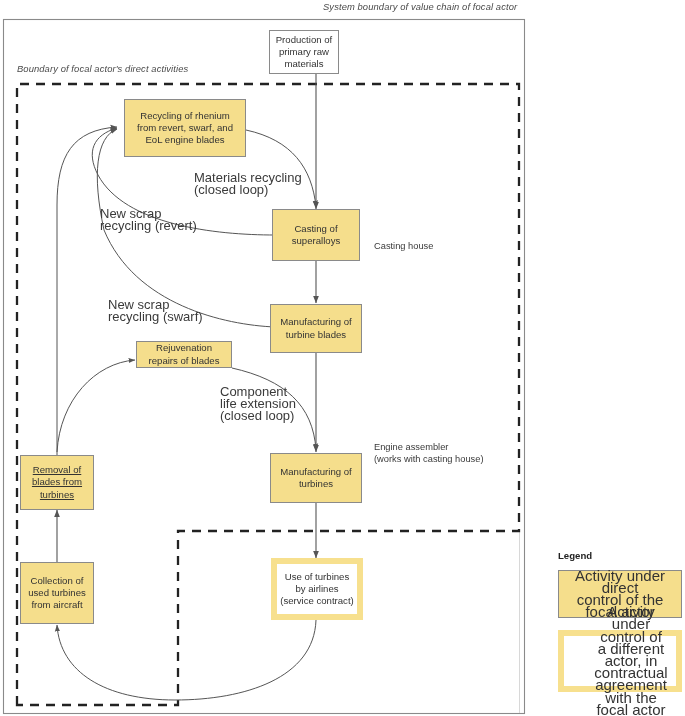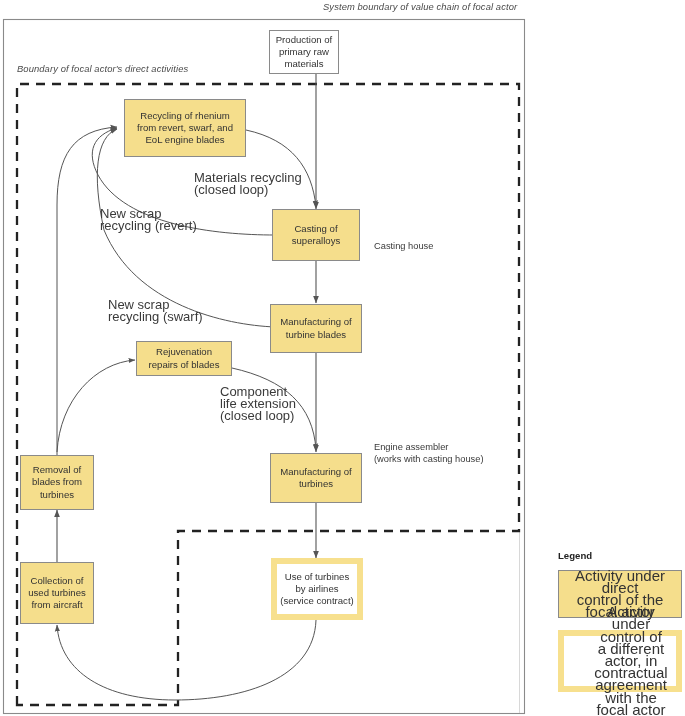--- a/index.html
+++ b/index.html
@@ -108,32 +108,32 @@
   <div class="node fill" style="left:272px;top:209px;width:88px;height:52px;">
     <span style="white-space: pre-line;">Casting of
 superalloys</span>
   </div>
 
   <div class="node fill" style="left:270px;top:304px;width:92px;height:49px;">
     <span style="white-space: pre-line;">Manufacturing of
 turbine blades</span>
   </div>
 
-  <div class="node fill" style="left:136px;top:341px;width:96px;height:35px;">
+  <div class="node fill" style="left:136px;top:341px;width:96px;height:27px;">
     <span style="white-space: pre-line;">Rejuvenation
 repairs of blades</span>
   </div>
 
   <div class="node fill" style="left:270px;top:453px;width:92px;height:50px;">
     <span style="white-space: pre-line;">Manufacturing of
 turbines</span>
   </div>
 
   <div class="node fill" style="left:20px;top:455px;width:74px;height:55px;">
-    <span style="white-space: pre-line;">Removal of
+    <span style="white-space: pre-line; text-decoration: underline;">Removal of
 blades from
 turbines</span>
   </div>
 
   <div class="node contract" style="left:271px;top:558px;width:92px;height:62px;">
     <span style="white-space: pre-line;">Use of turbines
 by airlines
 (service contract)</span>
   </div>
 

